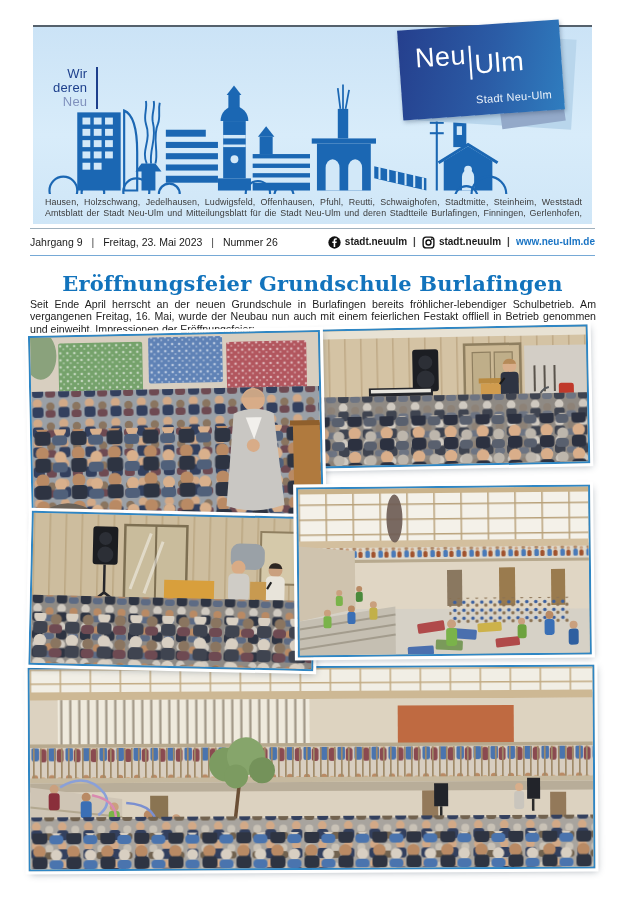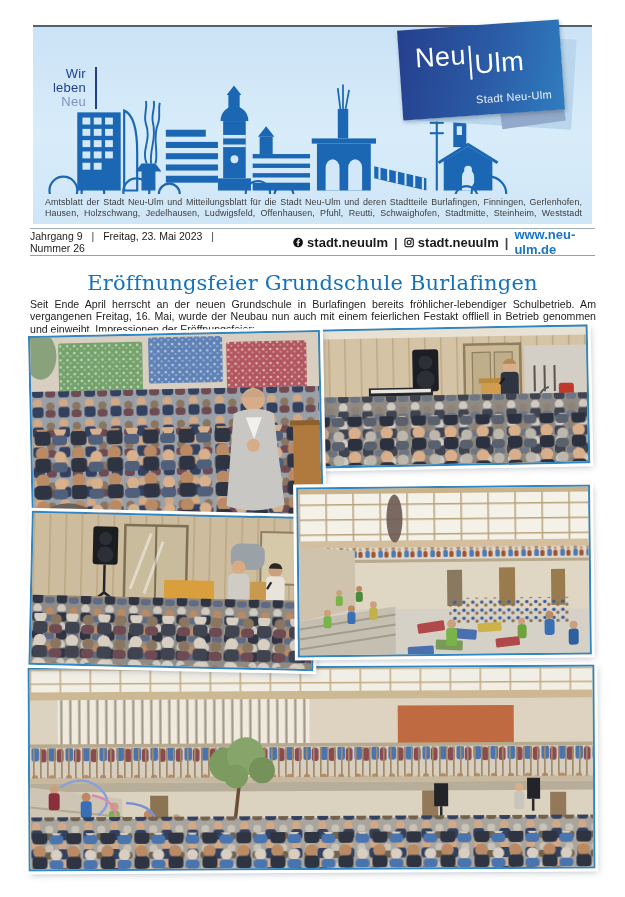--- a/index.html
+++ b/index.html
@@ -48,27 +48,27 @@
   }
   .mast-desc .line{text-align:justify;text-align-last:justify;}
   
   .dateline{
     position:absolute;left:30px;top:228px;width:565px;height:26px;
     border-top:1.5px solid #9fb0bd;border-bottom:1.5px solid #76a9d6;
     display:flex;align-items:center;justify-content:space-between;
     font-size:10.5px;color:#1a1a1a;
   }
   .dateline .sep{margin:0 6px;color:#444;}
-  .social{display:flex;align-items:center;font-weight:bold;font-size:13px;padding-left:36px;}
+  .social{display:flex;font-weight:bold;font-size:10px;padding-left:36px;}
   .social .icon{width:13px;height:13px;margin-right:4px;display:inline-block;}
   .social .website{color:#1a74c4;}
   
   .headline{
     position:absolute;left:30px;top:257px;width:565px;text-align:center;
-    font-family:"DejaVu Serif", serif;font-weight:normal;font-size:21px;color:#1273bc;
+    font-family:"DejaVu Serif", serif;font-weight:bold;font-size:21px;color:#1273bc;
     letter-spacing:.2px;
   }
   .bodytext{
     position:absolute;left:30px;top:287px;width:566px;
     font-size:10.6px;line-height:12.7px;text-align:justify;color:#1c1c1c;
   }
   
   .photo{
     position:absolute;border:2.5px solid #2e86c4;outline:3px solid #ffffff;
     box-shadow:2px 3px 7px rgba(30,50,70,.35);background:#cfc5b4;overflow:hidden;
@@ -80,21 +80,21 @@
   .p4{left:297px;top:486px;width:290px;height:166px;transform:rotate(-0.6deg);z-index:4;}
   .p5{left:28px;top:666px;width:563px;height:200px;transform:rotate(-0.3deg);z-index:1;}
 </style>
 </head>
 <body>
 
 <div class="masthead">
 
   <div class="claim">
     <div>Wir</div>
-    <div>leben</div>
+    <div>deren</div>
     <div class="light">Neu</div>
   </div>
 
   <svg class="skyline" viewBox="0 0 520 152" preserveAspectRatio="xMidYMax meet">
     <g fill="#1b67b3">
 
       <g fill="none" stroke="#1b67b3" stroke-width="2.5">
         <circle cx="14" cy="148" r="16"></circle>
           <circle cx="48" cy="150" r="13"></circle>
         <circle cx="98" cy="149" r="15"></circle>
@@ -202,22 +202,22 @@
       <div class="logo-word">
         <span>Neu</span>
         <span class="bar"></span>
         <span class="ulm">Ulm</span>
       </div>
       <div class="logo-sub">Stadt Neu-Ulm</div>
     </div>
   </div>
 
   <div class="mast-desc">
+    <div class="line">Hausen, Holzschwang, Jedelhausen, Ludwigsfeld, Offenhausen, Pfuhl, Reutti, Schwaighofen, Stadtmitte, Steinheim, Weststadt</div>
     <div class="line">Amtsblatt der Stadt Neu-Ulm und Mitteilungsblatt für die Stadt Neu-Ulm und deren Stadtteile Burlafingen, Finningen, Gerlenhofen,</div>
-    <div class="line">Hausen, Holzschwang, Jedelhausen, Ludwigsfeld, Offenhausen, Pfuhl, Reutti, Schwaighofen, Stadtmitte, Steinheim, Weststadt</div>
   </div>
 </div>
 
 <div class="dateline">
   <div>
     <span>Jahrgang 9</span>
     <span class="sep">|</span>
     <span>Freitag, 23. Mai 2023</span>
     <span class="sep">|</span>
     <span>Nummer 26</span>

